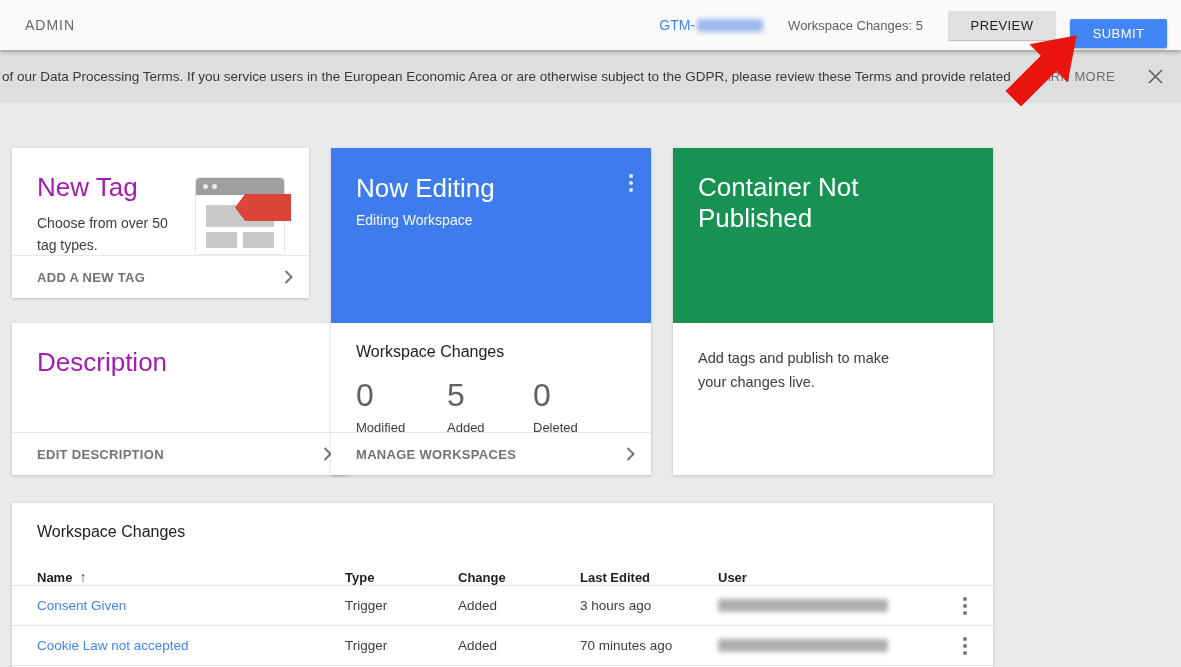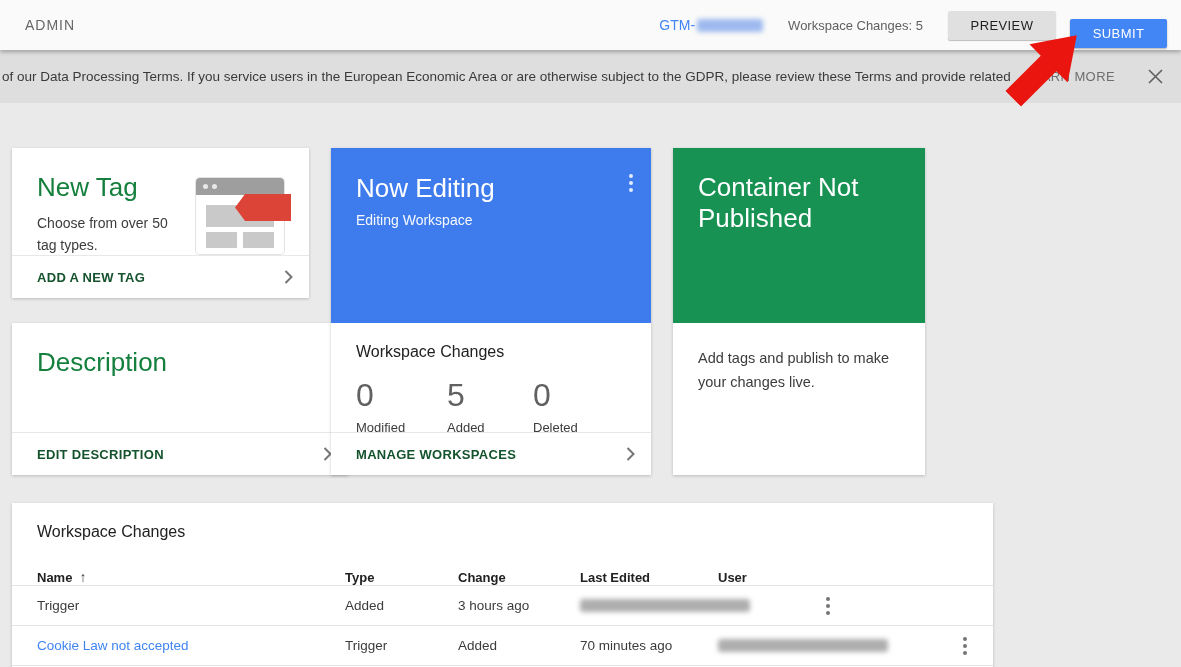--- a/index.html
+++ b/index.html
@@ -44,34 +44,34 @@
                 letter-spacing:0.4px; white-space:nowrap; cursor:pointer; }
   .close-x { width:20px; height:20px; cursor:pointer; display:flex; align-items:center; justify-content:center; }
 
   
   .main { position:absolute; top:103px; left:0; width:1181px; height:564px; }
   .card { position:absolute; background:#fff; box-shadow:0 1px 3px rgba(0,0,0,0.2); }
 
   #card-new-tag     { left:12px;  top:45px;  width:297px; height:150px; }
   #card-description { left:12px;  top:220px; width:336px; height:152px; }
   #card-now-editing { left:331px; top:45px;  width:320px; height:327px; }
-  #card-container   { left:673px; top:45px;  width:252px; height:327px; }
+  #card-container   { left:673px; top:45px;  width:320px; height:327px; }
   #card-table       { left:12px;  top:400px; width:981px; height:180px; }
 
-  .card-title-blue { color:#15803d; font-size:26px; font-weight:400; }
+  .card-title-blue { color:#a21caf; font-size:26px; font-weight:400; }
   .card-pad { padding:24px 25px 0 25px; }
   .card-desc { font-size:14px; color:#3c3c3c; line-height:1.55; margin-top:10px; width:150px; }
 
   .card-footer {
     position:absolute; left:0; right:0; bottom:0; height:43px;
     border-top:1px solid #e8e8e8;
     display:flex; align-items:center; justify-content:space-between;
     padding:0 16px 0 25px; cursor:pointer;
   }
-  .action-label { color:#14532d; font-size:13px; font-weight:700; letter-spacing:0.3px; }
+  .action-label { color:#737373; font-size:13px; font-weight:700; letter-spacing:0.3px; }
 
   
   .tagicon { position:absolute; right:18px; top:30px; width:95px; height:76px; }
   .tagicon .win { position:absolute; left:0; top:0; width:88px; height:76px; background:#fff;
                   border-radius:4px; box-shadow:0 0 0 1px #e3e3e3; overflow:hidden; }
   .tagicon .winbar { height:17px; background:#9e9e9e; position:relative; }
   .tagicon .dot { position:absolute; top:6px; width:5px; height:5px; border-radius:50%; background:#e8e8e8; }
   .tagicon .blockwide { position:absolute; left:10px; top:27px; width:68px; height:22px; background:#c9c9c9; }
   .tagicon .blockl { position:absolute; left:10px; top:54px; width:31px; height:16px; background:#c9c9c9; }
   .tagicon .blockr { position:absolute; left:47px; top:54px; width:31px; height:16px; background:#c9c9c9; }
@@ -239,20 +239,21 @@
         <span class="sort-arrow">↑</span>
       </span>
       <span class="th">Type</span>
       <span class="th">Change</span>
       <span class="th">Last Edited</span>
       <span class="th">User</span>
       <span></span>
     </div>
 
     <div class="tgrid trow">
+      <span class="td link">Consent Given</span>
       <span class="td">Trigger</span>
       <span class="td">Added</span>
       <span class="td">3 hours ago</span>
       <span class="redacted-gray"></span>
       <span class="kebab dark">
           <i></i>
           <i></i>
           <i></i>
         </span>
     </div>

